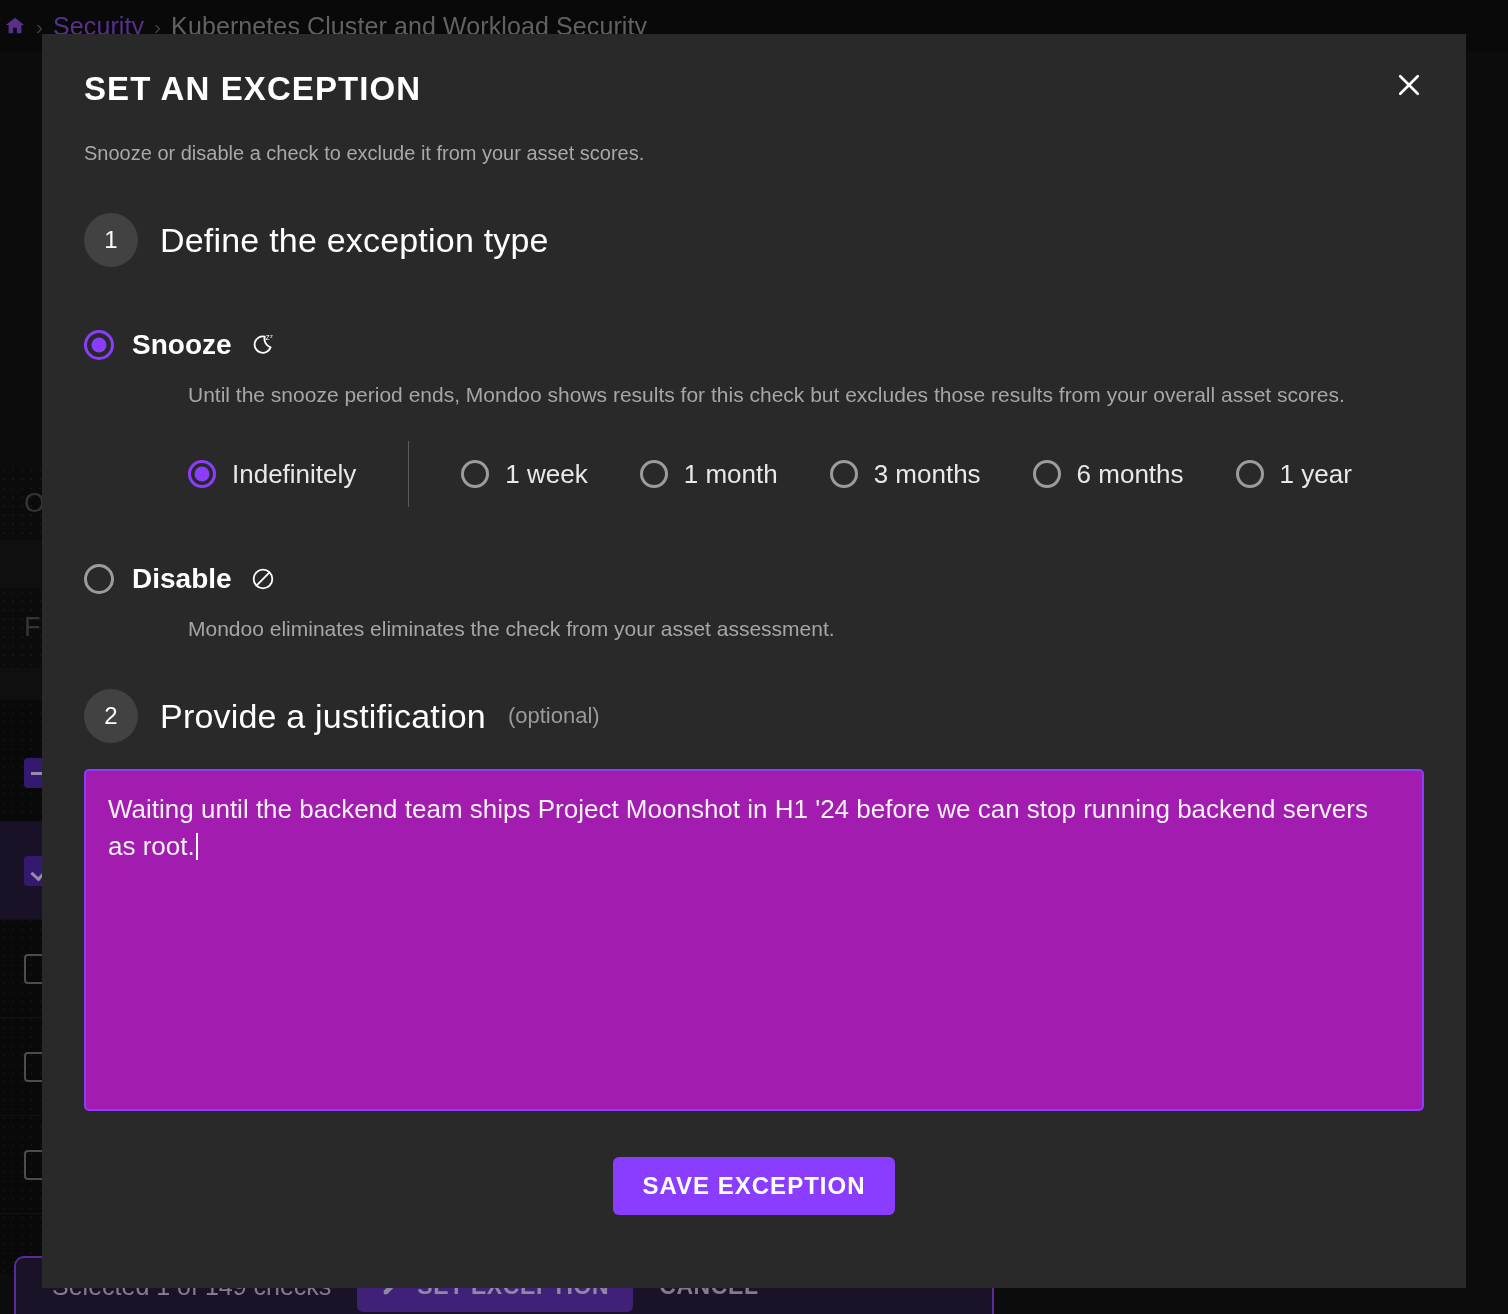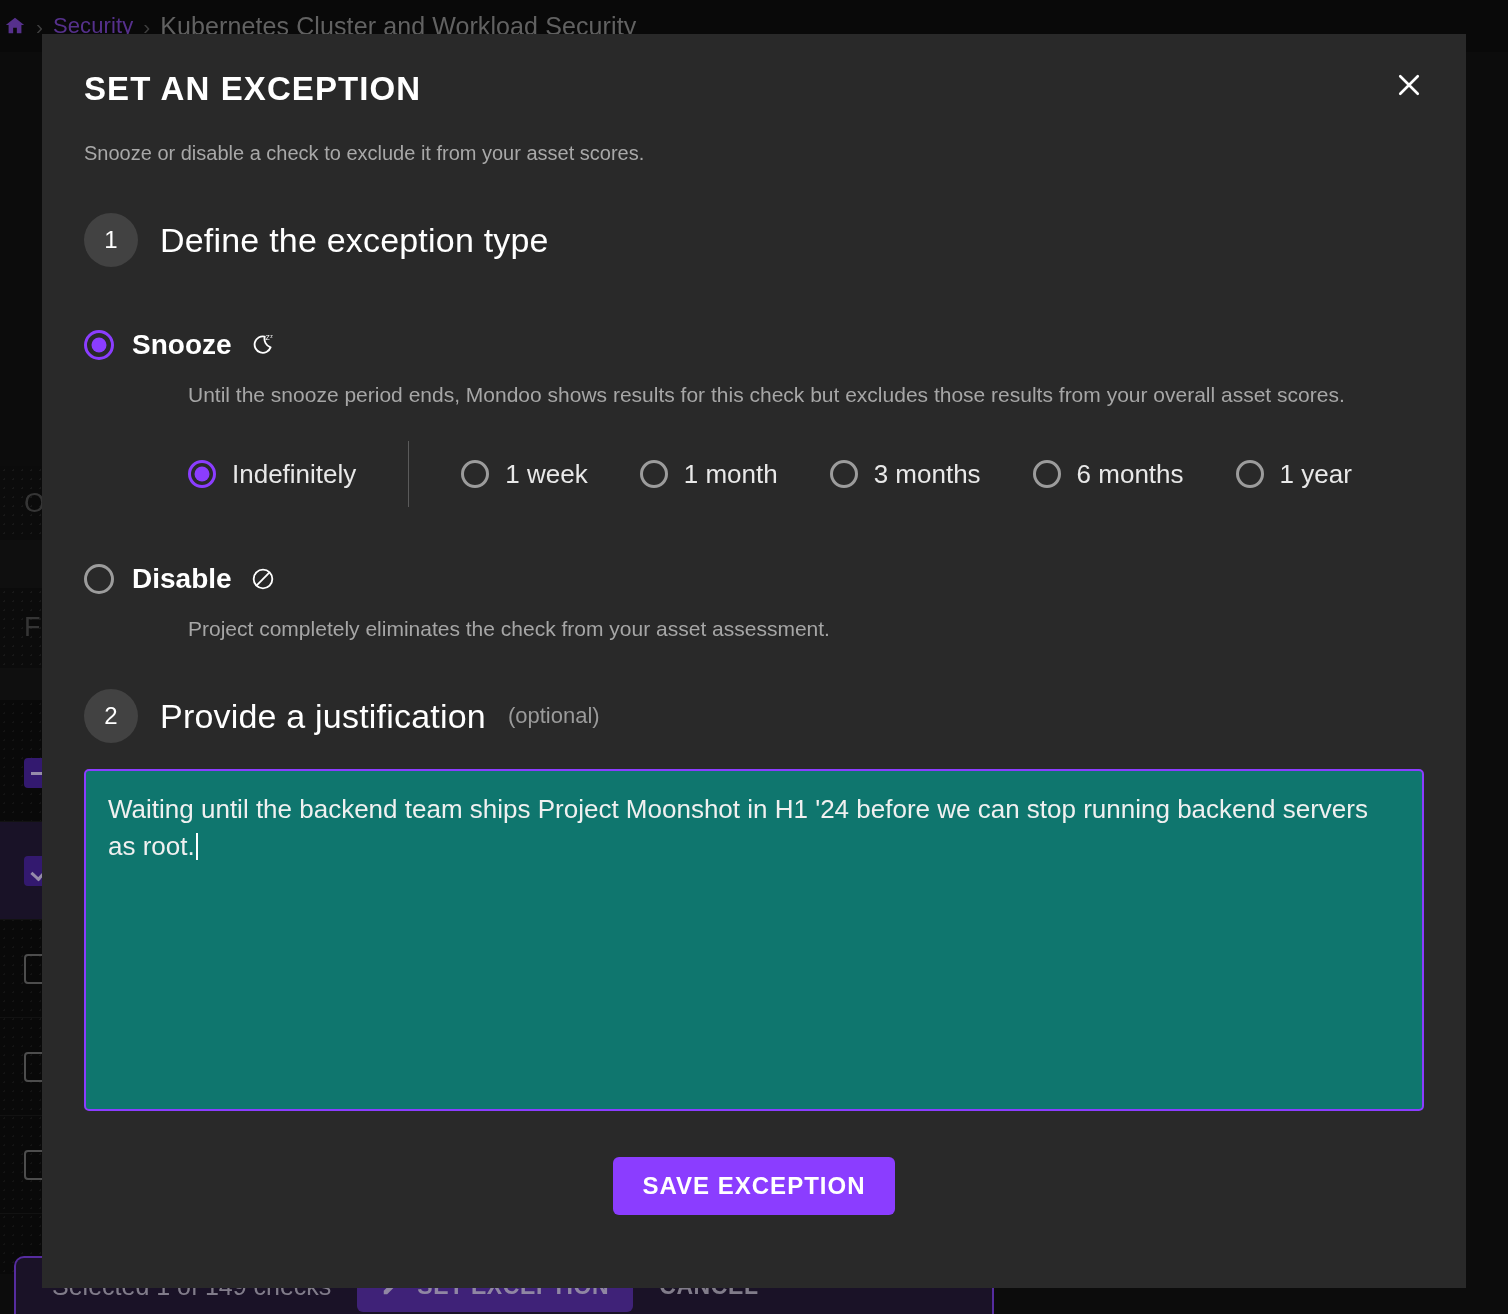--- a/index.html
+++ b/index.html
@@ -42,21 +42,21 @@
     display: inline-block;
     flex: none;
   }
   .crumb-sep {
     color: #5a5a5a;
     font-size: 21px;
     line-height: 1;
   }
   .crumb-link {
     color: #7b46c9;
-    font-size: 22px;
+    font-size: 25px;
     letter-spacing: .1px;
     text-decoration: underline;
   }
   .crumb-current {
     color: #8b8b8b;
     font-size: 25px;
     letter-spacing: .1px;
     white-space: nowrap;
   }
 
@@ -324,21 +324,21 @@
     height: 66px;
     background: #5a5a5a;
     margin-right: 36px;
   }
 
   
   .ta-wrap {
     margin: 12px 42px;
     margin-top: 26px;
     height: 342px;
-    background: #0f766e;
+    background: #a21caf;
     border: 2px solid #8b3dff;
     border-radius: 5px;
     padding: 20px 22px;
     position: relative;
   }
   .ta-text {
     color: #f0f0f0;
     font-size: 26px;
     line-height: 1.42;
     white-space: pre-wrap;
@@ -501,21 +501,21 @@
       <span class="radio"></span>
       <span class="radio-label-bold">Disable</span>
       <span class="opt-icon">
         <svg viewBox="0 0 24 24" width="26" height="26">
           <circle cx="12" cy="12" r="8.6" fill="none" stroke="#ffffff" stroke-width="1.7"></circle>
           <path stroke="#ffffff" stroke-width="1.7" d="M6.2 17.8 L17.8 6.2"></path>
         </svg>
       </span>
     </div>
 
-    <div class="help-text" style="margin-top: 22px;">Project completely eliminates the check from your asset assessment.</div>
+    <div class="help-text" style="margin-top: 22px;">Mondoo eliminates eliminates the check from your asset assessment.</div>
 
     <div class="step" style="margin-top: 48px;">
       <span class="step-num">2</span>
       <span class="step-title">Provide a justification</span>
       <span class="step-optional">(optional)</span>
     </div>
 
     <div class="ta-wrap">
       <div class="ta-text"><span>Waiting until the backend team ships Project Moonshot in H1 '24 before we can stop running backend servers as root.</span><span class="caret"></span></div>
     </div>

